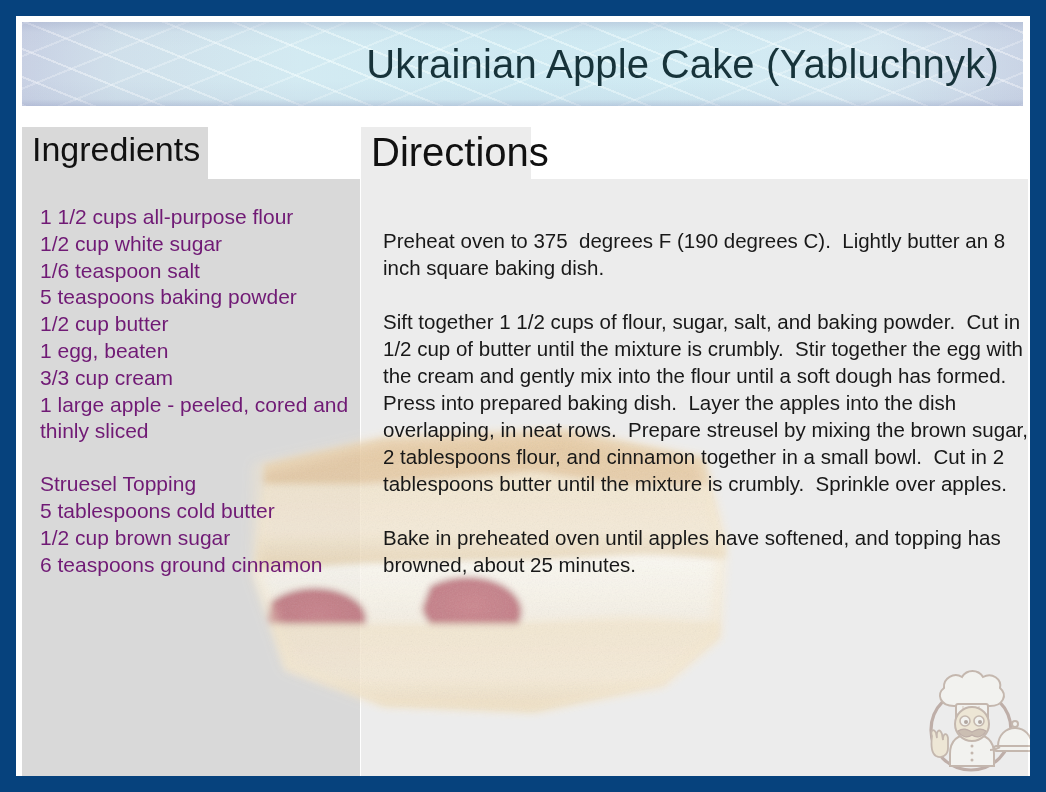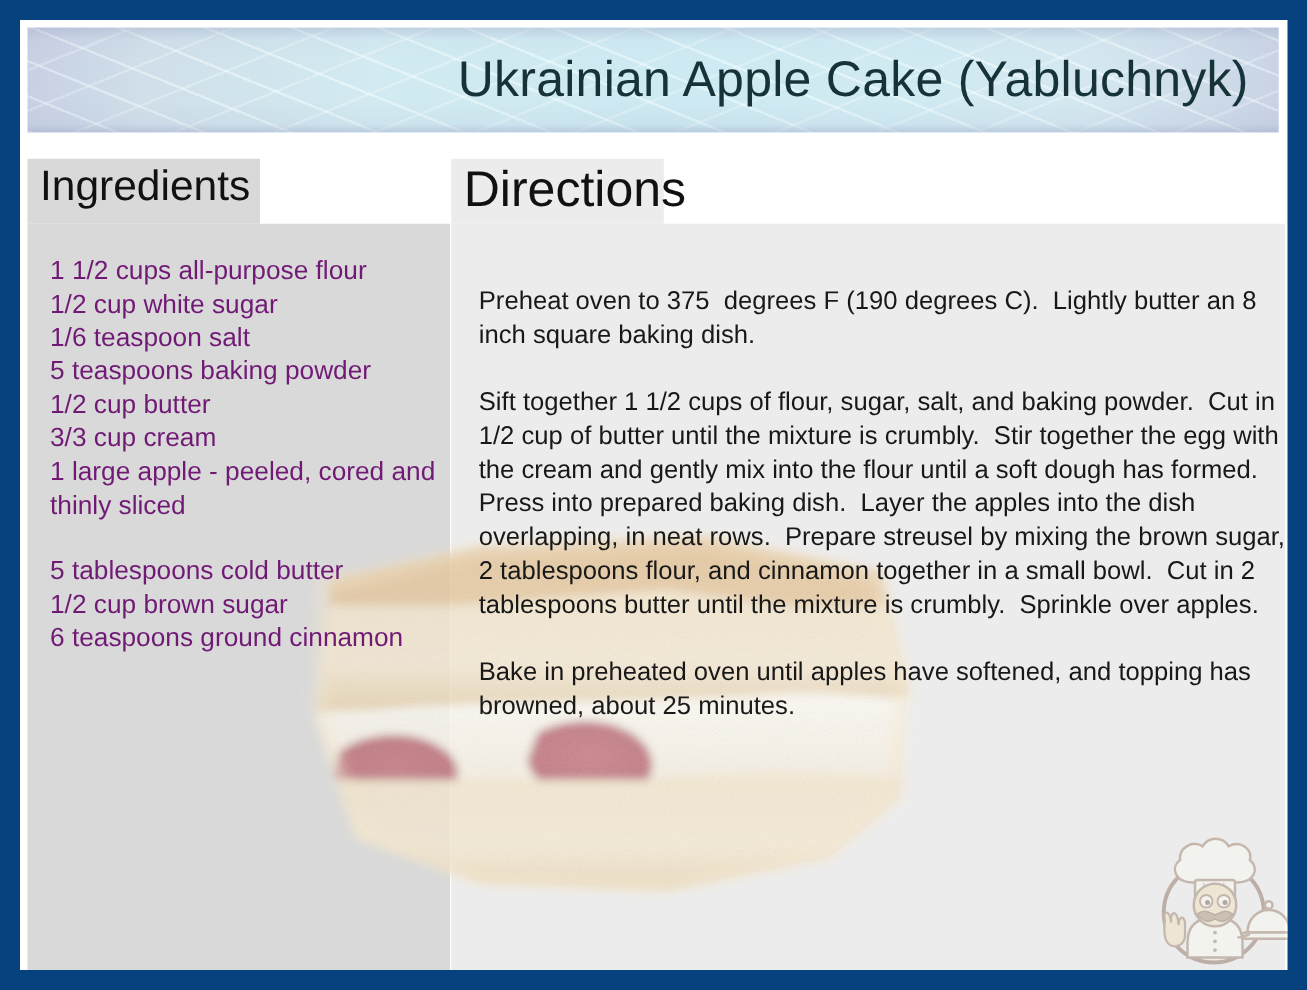--- a/index.html
+++ b/index.html
@@ -261,24 +261,26 @@
       <path d="M24,44 L150,16 L330,8 L468,36 L488,120 L482,212 L428,258 L300,284 L150,278 L54,242 L22,150 Z" fill="none" stroke="#f4e6cb" stroke-width="10"></path>
     </g>
   </svg>
 
   <div id="ing-list">
     <div>1 1/2 cups all-purpose flour</div>
     <div>1/2 cup white sugar</div>
     <div>1/6 teaspoon salt</div>
     <div>5 teaspoons baking powder</div>
     <div>1/2 cup butter</div>
+    <div>1 egg, beaten</div>
     <div>3/3 cup cream</div>
     <div>1 large apple - peeled, cored and</div>
     <div>thinly sliced</div>
     <div class="spacer"></div>
+    <div>Struesel Topping</div>
     <div>5 tablespoons cold butter</div>
     <div>1/2 cup brown sugar</div>
     <div>6 teaspoons ground cinnamon</div>
   </div>
 
   <div id="dir-text">
     <p>Preheat oven to 375  degrees F (190 degrees C).  Lightly butter an 8 inch square baking dish.</p>
     <p>Sift together 1 1/2 cups of flour, sugar, salt, and baking powder.  Cut in 1/2 cup of butter until the mixture is crumbly.  Stir together the egg with the cream and gently mix into the flour until a soft dough has formed.  Press into prepared baking dish.  Layer the apples into the dish overlapping, in neat rows.  Prepare streusel by mixing the brown sugar, 2 tablespoons flour, and cinnamon together in a small bowl.  Cut in 2 tablespoons butter until the mixture is crumbly.  Sprinkle over apples.</p>
     <p>Bake in preheated oven until apples have softened, and topping has browned, about 25 minutes.</p>
   </div>

